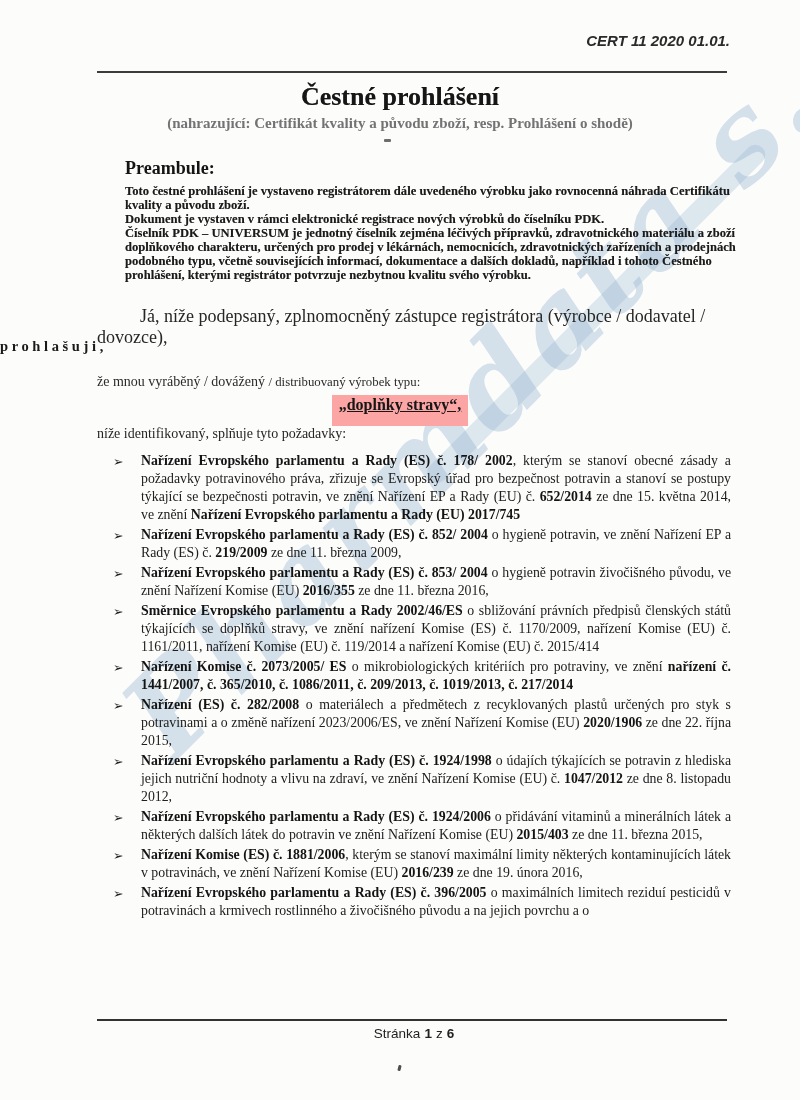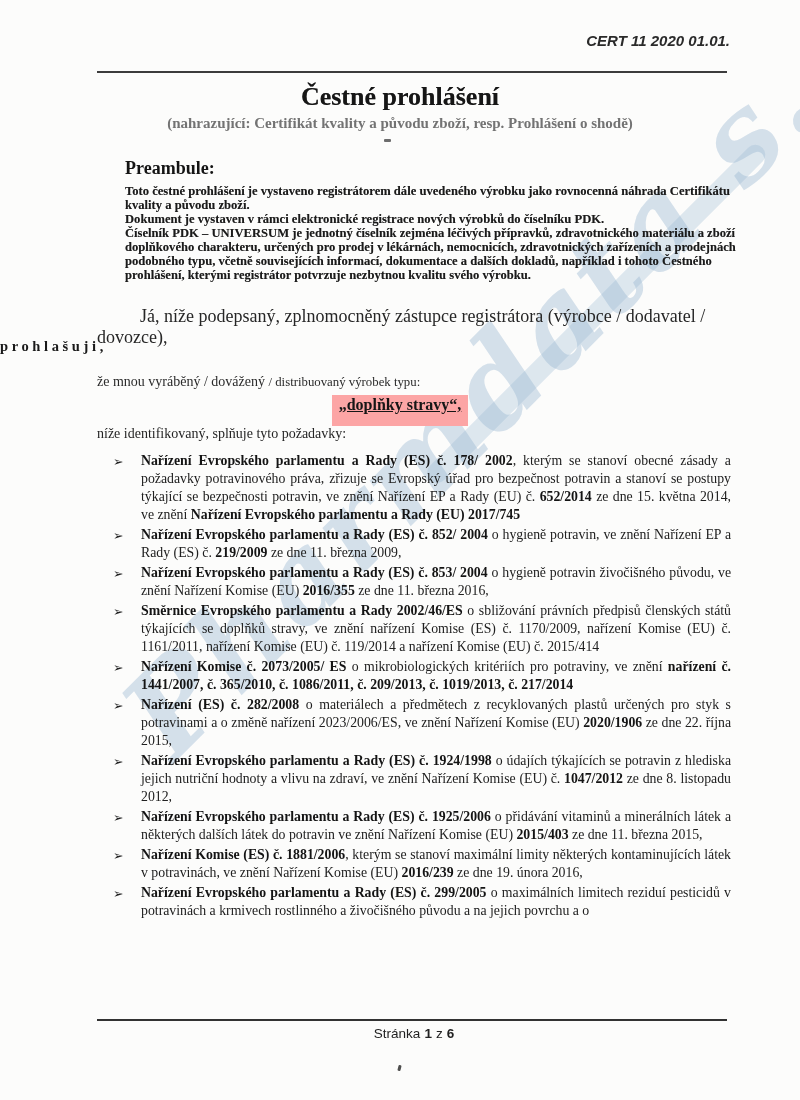--- a/index.html
+++ b/index.html
@@ -124,22 +124,22 @@
   <div class="requirements-lead">níže identifikovaný, splňuje tyto požadavky:</div>
 
   <ul class="requirements">
       <li><span class="marker">➢</span><span class="b">Nařízení Evropského parlamentu a Rady (ES) č. 178/ 2002</span><span>, kterým se stanoví obecné zásady a požadavky potravinového práva, zřizuje se Evropský úřad pro bezpečnost potravin a stanoví se postupy týkající se bezpečnosti potravin, ve znění Nařízení EP a Rady (EU) č. </span><span class="b">652/2014</span><span> ze dne 15. května 2014, ve znění </span><span class="b">Nařízení Evropského parlamentu a Rady (EU) 2017/745</span></li>
       <li><span class="marker">➢</span><span class="b">Nařízení Evropského parlamentu a Rady (ES) č. 852/ 2004</span><span> o hygieně potravin, ve znění Nařízení EP a Rady (ES) č. </span><span class="b">219/2009</span><span> ze dne 11. března 2009,</span></li>
       <li><span class="marker">➢</span><span class="b">Nařízení Evropského parlamentu a Rady (ES) č. 853/ 2004</span><span> o hygieně potravin živočišného původu, ve znění Nařízení Komise (EU) </span><span class="b">2016/355</span><span> ze dne 11. března 2016,</span></li>
       <li><span class="marker">➢</span><span class="b">Směrnice Evropského parlamentu a Rady 2002/46/ES</span><span> o sbližování právních předpisů členských států týkajících se doplňků stravy, ve znění nařízení Komise (ES) č. 1170/2009, nařízení Komise (EU) č. 1161/2011, nařízení Komise (EU) č. 119/2014 a nařízení Komise (EU) č. 2015/414</span></li>
       <li><span class="marker">➢</span><span class="b">Nařízení Komise č. 2073/2005/ ES</span><span> o mikrobiologických kritériích pro potraviny, ve znění </span><span class="b">nařízení č. 1441/2007, č. 365/2010, č. 1086/2011, č. 209/2013, č. 1019/2013, č. 217/2014</span></li>
       <li><span class="marker">➢</span><span class="b">Nařízení (ES) č. 282/2008</span><span> o materiálech a předmětech z recyklovaných plastů určených pro styk s potravinami a o změně nařízení 2023/2006/ES, ve znění Nařízení Komise (EU) </span><span class="b">2020/1906</span><span> ze dne 22. října 2015,</span></li>
       <li><span class="marker">➢</span><span class="b">Nařízení Evropského parlamentu a Rady (ES) č. 1924/1998</span><span> o údajích týkajících se potravin z hlediska jejich nutriční hodnoty a vlivu na zdraví, ve znění Nařízení Komise (EU) č. </span><span class="b">1047/2012</span><span> ze dne 8. listopadu 2012,</span></li>
-      <li><span class="marker">➢</span><span class="b">Nařízení Evropského parlamentu a Rady (ES) č. 1925/2006</span><span> o přidávání vitaminů a minerálních látek a některých dalších látek do potravin ve znění Nařízení Komise (EU) </span><span class="b">2015/403</span><span> ze dne 11. března 2015,</span></li>
+      <li><span class="marker">➢</span><span class="b">Nařízení Evropského parlamentu a Rady (ES) č. 1924/2006</span><span> o přidávání vitaminů a minerálních látek a některých dalších látek do potravin ve znění Nařízení Komise (EU) </span><span class="b">2015/403</span><span> ze dne 11. března 2015,</span></li>
       <li><span class="marker">➢</span><span class="b">Nařízení Komise (ES) č. 1881/2006</span><span>, kterým se stanoví maximální limity některých kontaminujících látek v potravinách, ve znění Nařízení Komise (EU) </span><span class="b">2016/239</span><span> ze dne 19. února 2016,</span></li>
-      <li><span class="marker">➢</span><span class="b">Nařízení Evropského parlamentu a Rady (ES) č. 299/2005</span><span> o maximálních limitech reziduí pesticidů v potravinách a krmivech rostlinného a živočišného původu a na jejich povrchu a o</span></li>
+      <li><span class="marker">➢</span><span class="b">Nařízení Evropského parlamentu a Rady (ES) č. 396/2005</span><span> o maximálních limitech reziduí pesticidů v potravinách a krmivech rostlinného a živočišného původu a na jejich povrchu a o</span></li>
     </ul>
 
   <div class="rule-bottom"></div>
   <div class="page-footer"><span>Stránka</span><span class="num">1</span><span>z</span><span class="num">6</span></div>
   <div class="scan-speck"></div>
 
 </div>
 
 </body></html>

